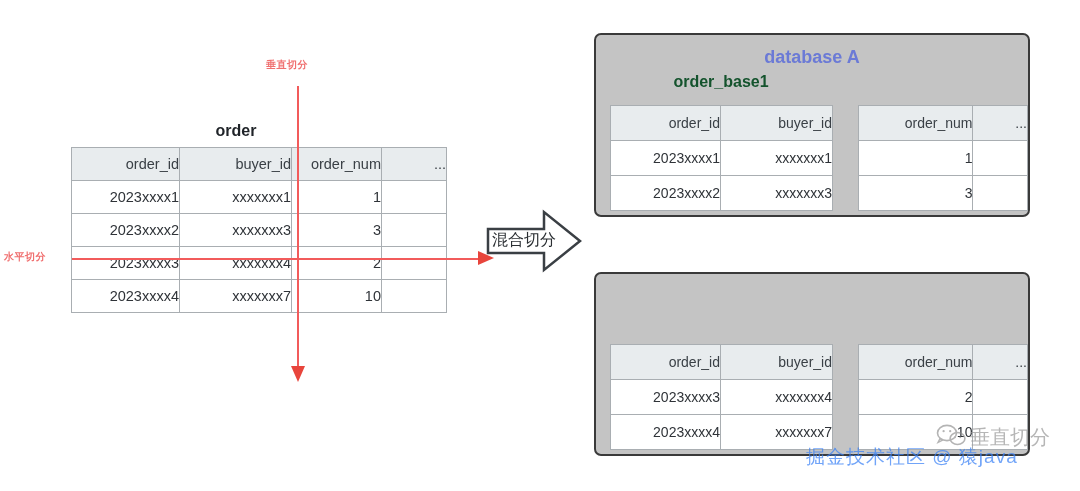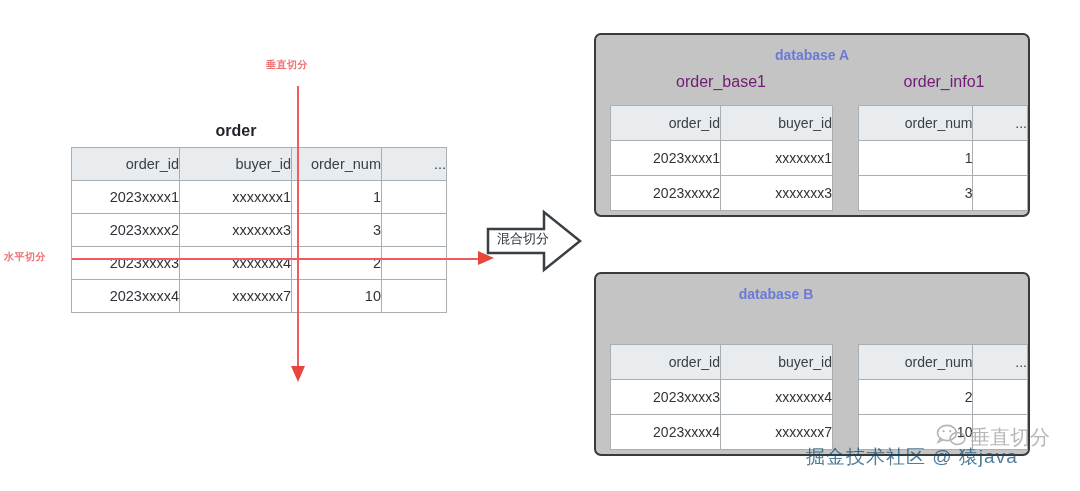--- a/index.html
+++ b/index.html
@@ -62,43 +62,43 @@
   }
   #label-vertical   { left: 266px; top: 58px; }
   #label-horizontal { left: 4px;   top: 250px; }
 
   
   #block-arrow { position: absolute; left: 486px; top: 209px; width: 96px; height: 64px; }
   #block-arrow svg { display:block; }
   #block-arrow-label {
     position: absolute; left: 492px; top: 230px;
     width: 62px; text-align: center;
-    font-size: 13px; color: #2b2f33; white-space: nowrap;
+    font-size: 16px; color: #2b2f33; white-space: nowrap;
   }
 
   
   .db-panel {
     position: absolute;
     background: #c4c4c4;
     border: 2px solid #3a3a3a;
     border-radius: 7px;
   }
   #db-a { left: 594px; top: 33px;  width: 436px; height: 184px; }
   #db-b { left: 594px; top: 272px; width: 436px; height: 184px; }
 
   .db-label {
     position: absolute; top: 12px; left: 0; width: 100%;
     text-align: center;
-    font-size: 14px; font-weight: bold; color: #6b7ad6;
+    font-size: 18px; font-weight: bold; color: #6b7ad6;
   }
   #db-b .db-label { left: -36px; }
 
   .panel-tbl-title {
     position: absolute;
-    font-size: 16px; font-weight: normal; color: #701a75;
+    font-size: 16px; font-weight: bold; color: #14532d;
     text-align: center; white-space: nowrap;
   }
 
   
   #db-a .t-base  { left: 14px;  top: 38px; width: 222px; }
   #db-a .t-info  { left: 262px; top: 38px; width: 172px; }
   #db-b .t-base  { left: 8px;   top: 26px; width: 222px; }
   #db-b .t-info  { left: 268px; top: 38px; width: 172px; }
 
   .p-tbl { position: absolute; border-collapse: collapse; }
@@ -109,21 +109,21 @@
   .p-tbl .pc-dots { width: 56px; }
 
   #db-a .tbl-base { left: 14px;  top: 70px; }
   #db-a .tbl-info { left: 262px; top: 70px; }
   #db-b .tbl-base { left: 14px;  top: 70px; }
   #db-b .tbl-info { left: 262px; top: 70px; }
 
   
   #wm-text {
     position: absolute; left: 806px; top: 444px;
-    font-size: 19px; color: #0c4a6e; opacity: .72;
+    font-size: 19px; color: #3b82f6; opacity: .72;
     white-space: nowrap; letter-spacing: 1px;
   }
   #wm-brand {
     position: absolute; left: 970px; top: 424px;
     font-size: 20px; color: #9a9a9a; opacity: .72;
     white-space: nowrap;
   }
   #wm-logo {
     position: absolute; left: 936px; top: 424px;
     width: 30px; height: 24px; opacity: .65;
@@ -185,21 +185,20 @@
     <svg width="96" height="64" viewBox="0 0 96 64">
       <polygon points="2,20 58,20 58,3 94,32 58,61 58,44 2,44" fill="#ffffff" stroke="#3a3f44" stroke-width="2.5" stroke-linejoin="miter"></polygon>
     </svg>
   </div>
   <div id="block-arrow-label">混合切分</div>
 
   <div class="db-panel" id="db-a">
     <div class="db-label">database A</div>
 
     <div class="panel-tbl-title t-base">order_base1</div>
-    <div class="panel-tbl-title t-info">order_info1</div>
 
     <table class="p-tbl tbl tbl-base">
       <thead>
         <tr>
           <th class="pc-oid">order_id</th>
           <th class="pc-bid">buyer_id</th>
         </tr>
       </thead>
       <tbody>
         <tr>
@@ -227,21 +226,20 @@
         </tr>
         <tr>
           <td class="pc-num">3</td>
           <td class="pc-dots"></td>
         </tr>
       </tbody>
     </table>
   </div>
 
   <div class="db-panel" id="db-b">
-    <div class="db-label">database B</div>
 
 
     <table class="p-tbl tbl tbl-base">
       <thead>
         <tr>
           <th class="pc-oid">order_id</th>
           <th class="pc-bid">buyer_id</th>
         </tr>
       </thead>
       <tbody>

